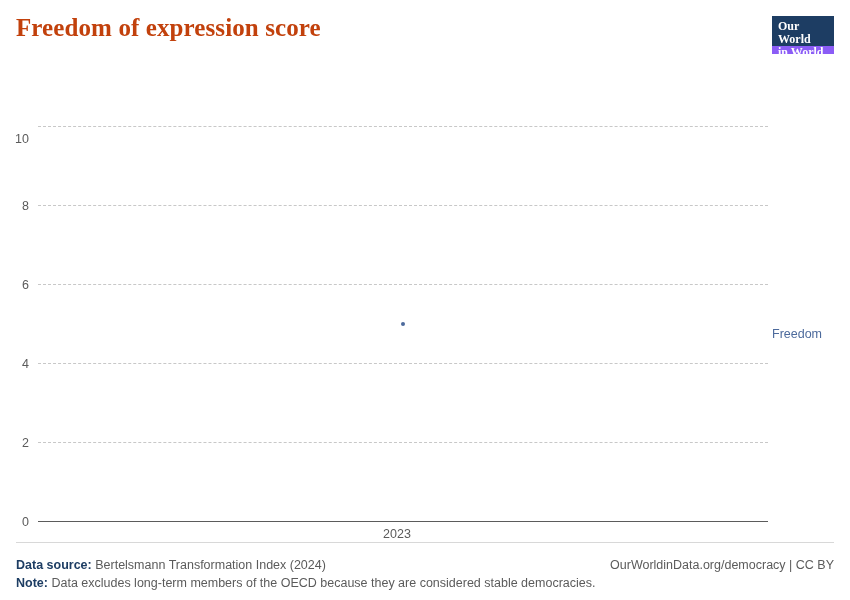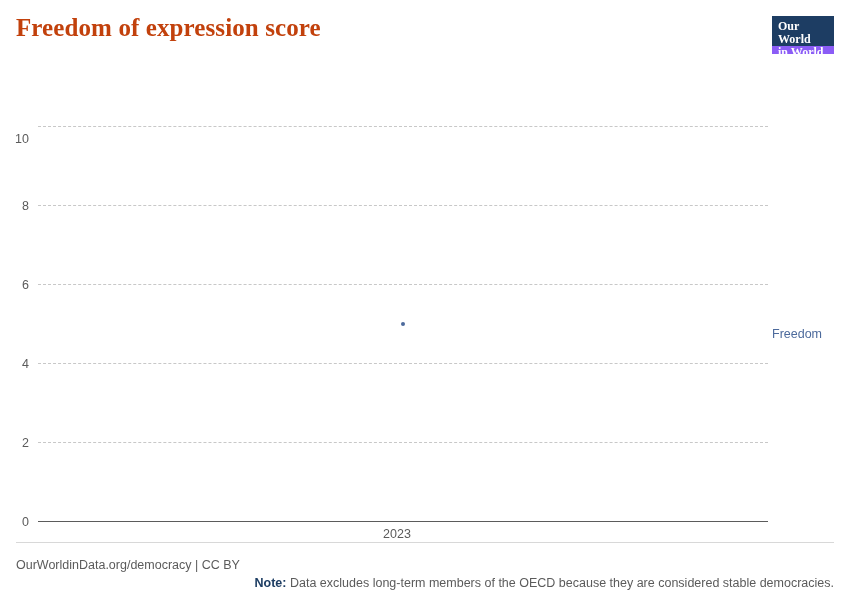--- a/index.html
+++ b/index.html
@@ -140,21 +140,20 @@
     color: #1d3d63;
     font-weight: 700;
   }
   .footer-right {
     color: #5b5b5b;
     text-align: right;
     margin-top: 8px;
   }
   .footer-note {
     color: #5b5b5b;
-    text-align: right;
   }
 </style>
 </head>
 <body>
 
 <div class="page">
 
   <div class="header">
     <div class="owid-logo">
       <span>Our World</span>
@@ -185,20 +184,24 @@
         </div>
         <div class="xtick" style="left: 359px;">2023</div>
         <div class="datapoint" style="left: 365px; top: 197.5px; background: rgb(76, 106, 156);"></div>
         <div class="series-label" style="left: 734px; top: 200.5px; color: rgb(76, 106, 156);">Freedom</div>
       </div>
   </div>
 
   <div class="footer">
     <div class="footer-rule"></div>
     <div class="footer-row">
+      <div>
+        <strong>Data source:</strong>
+        <span>Bertelsmann Transformation Index (2024)</span>
+      </div>
       <div class="footer-right">OurWorldinData.org/democracy | CC BY</div>
     </div>
     <div class="footer-note">
       <strong>Note:</strong>
       <span>Data excludes long-term members of the OECD because they are considered stable democracies.</span>
     </div>
   </div>
 
 </div>
 

